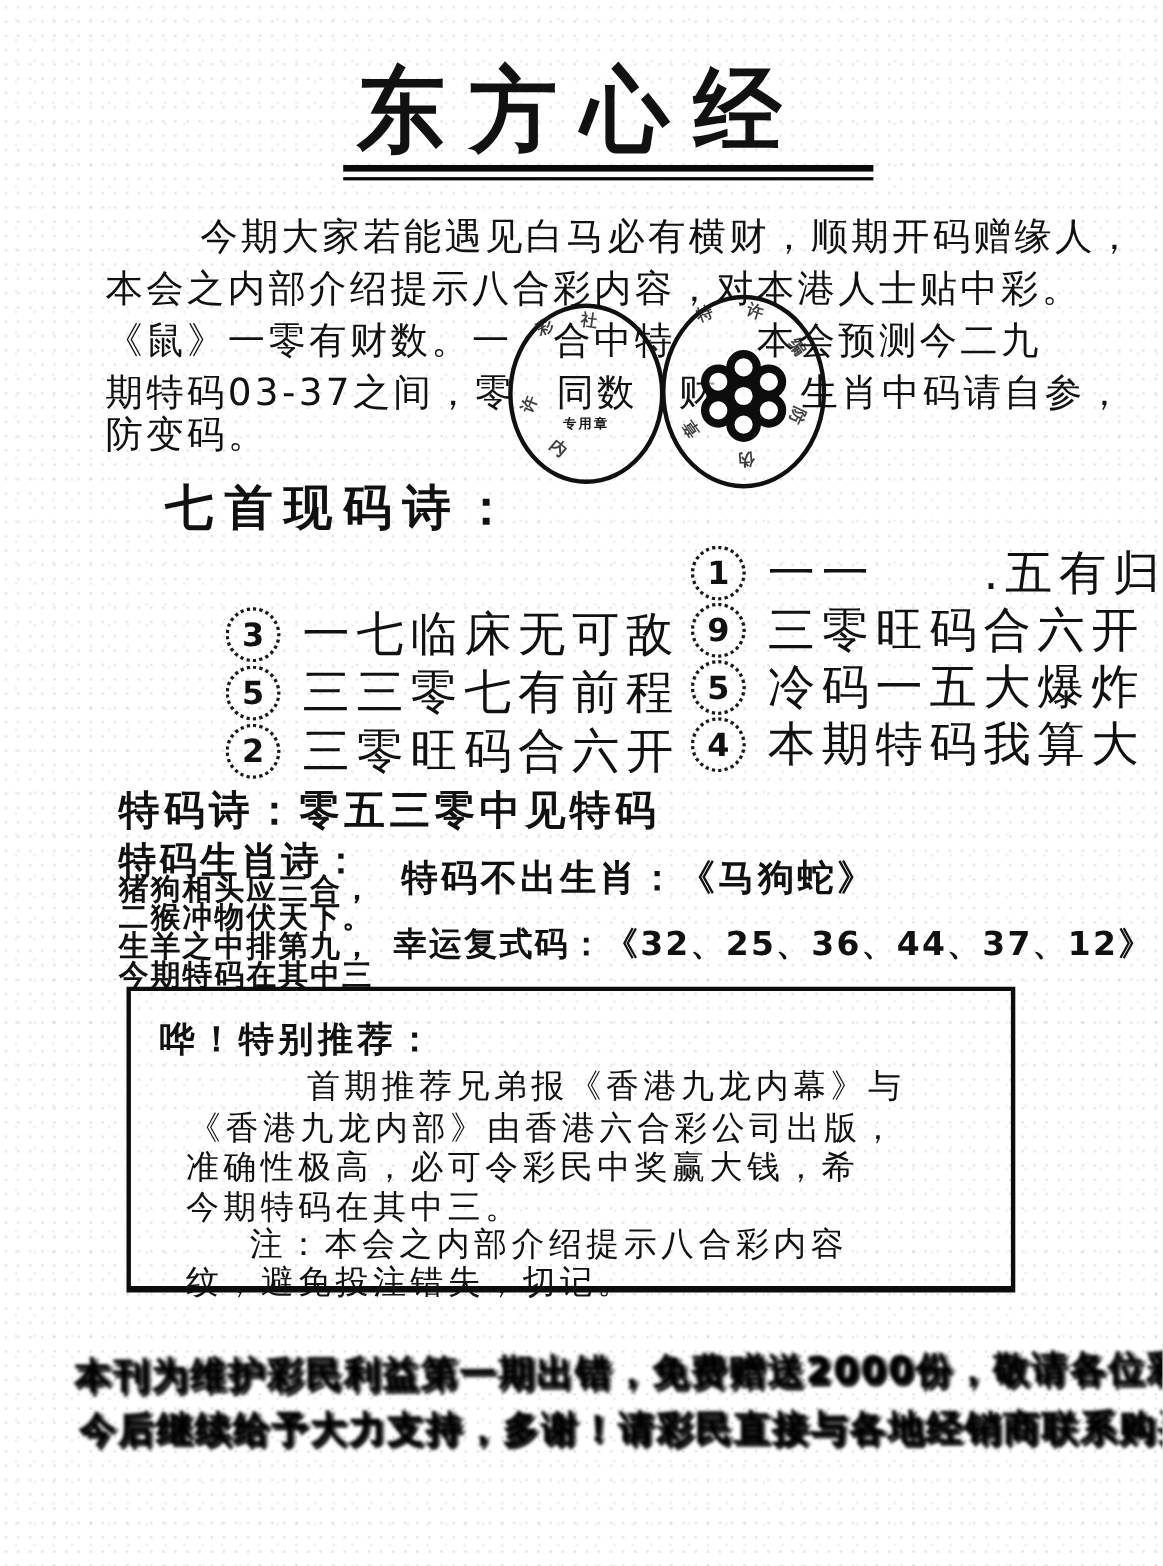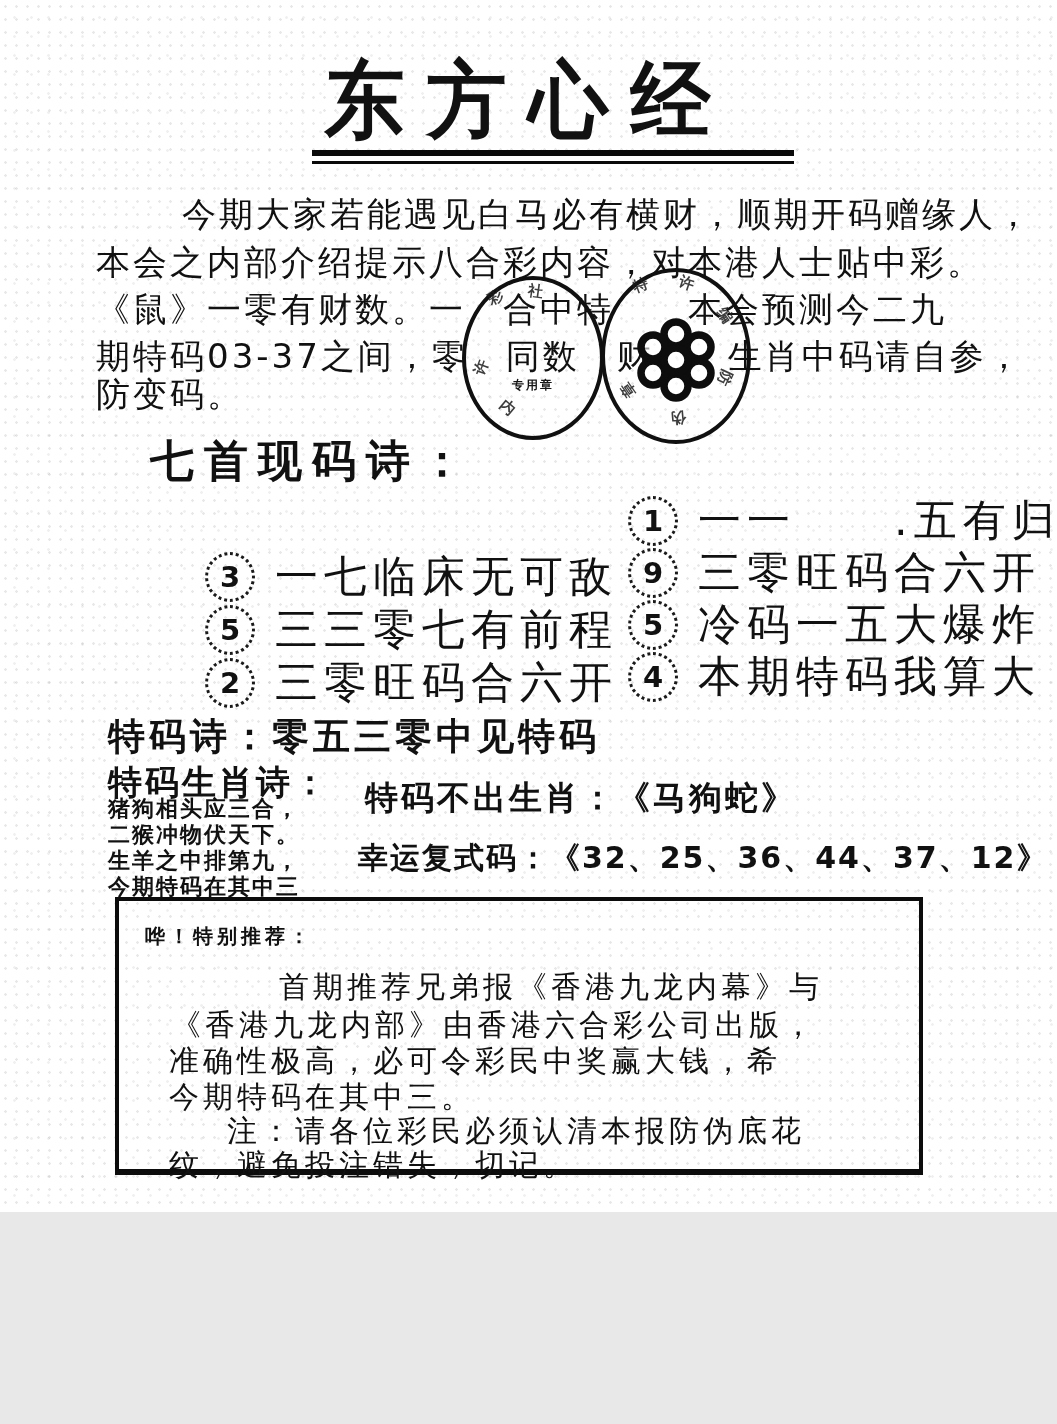--- a/index.html
+++ b/index.html
@@ -1,18 +1,18 @@
 <!DOCTYPE html>
 <html><head>
 <meta charset="utf-8">
 <style>
   html,body{margin:0;padding:0;background:#e8e8e8;}
   .page{
     position:relative;
-    width:1057px;height:1212px;
+    width:1057px;height:1424px;
     margin:0 auto;
     background:#ffffff;
     background-image:
       radial-gradient(rgba(0,0,0,.09) 1px, transparent 1.4px),
       radial-gradient(rgba(0,0,0,.06) 1px, transparent 1.5px);
     background-size:11px 13px,17px 19px;
     background-position:0 0,6px 8px;
     overflow:hidden;
     font-family:"DejaVu Sans",sans-serif;
     color:#111;
@@ -68,29 +68,29 @@
   .pr-r0{left:628px;top:492px;}
   .pr-r1{left:628px;top:544px;}
   .pr-r2{left:628px;top:596px;}
   .pr-r3{left:628px;top:648px;}
   .pr-l0{left:205px;top:548px;}
   .pr-l1{left:205px;top:601px;}
   .pr-l2{left:205px;top:654px;}
   
   .teme-poem{left:108px;top:712px;font-size:37px;font-weight:700;letter-spacing:4px;}
   .shengxiao-label{left:108px;top:760px;font-size:34px;font-weight:700;letter-spacing:3px;}
-  .small-poem{left:108px;top:796px;font-size:22px;line-height:26px;letter-spacing:2px;font-weight:600;}
+  .small-poem{left:108px;top:796px;font-size:27px;line-height:26px;letter-spacing:2px;font-weight:600;}
   .not-out{left:365px;top:776px;font-size:33px;font-weight:600;letter-spacing:3px;}
   .lucky{left:358px;top:838px;font-size:30px;font-weight:600;letter-spacing:2px;}
   
   .rec-box{
     left:115px;top:897px;width:800px;height:268px;
     border:4px solid #0c0c0c;border-bottom-width:6px;
   }
-  .rec-heading{position:absolute;left:26px;top:22px;font-size:20px;font-weight:800;letter-spacing:4px;}
+  .rec-heading{position:absolute;left:26px;top:22px;font-size:32px;font-weight:800;letter-spacing:4px;}
   .rec-line{position:absolute;font-size:30px;letter-spacing:4px;white-space:nowrap;font-weight:500;}
   .rl1{left:160px;top:66px;}
   .rl2{left:52px;top:104px;}
   .rl3{left:50px;top:140px;}
   .rl4{left:50px;top:176px;}
   .rl5{left:108px;top:210px;}
   .rl6{left:50px;top:244px;}
   
   .smear-wrap{
     left:68px;top:1226px;width:880px;
@@ -192,21 +192,21 @@
 
   <div class="abs not-out">特码不出生肖：《马狗蛇》</div>
   <div class="abs lucky">幸运复式码：《32、25、36、44、37、12》</div>
 
   <div class="abs rec-box">
     <div class="rec-heading">哗！特别推荐：</div>
     <div class="rec-line rl1">首期推荐兄弟报《香港九龙内幕》与</div>
     <div class="rec-line rl2">《香港九龙内部》由香港六合彩公司出版，</div>
     <div class="rec-line rl3">准确性极高，必可令彩民中奖赢大钱，希</div>
     <div class="rec-line rl4">今期特码在其中三。</div>
-    <div class="rec-line rl5">注：请各位彩民必须认清本报防伪底花</div>
+    <div class="rec-line rl5">注：本会之内部介绍提示八合彩内容</div>
     <div class="rec-line rl6">纹，避免投注错失，切记。</div>
   </div>
 
   <div class="abs smear-wrap">
     <div class="smear-line">本刊为维护彩民利益第一期出错，免费赠送2000份，敬请各位彩民</div>
     <div class="smear-line second">今后继续给予大力支持，多谢！请彩民直接与各地经销商联系购买。</div>
   </div>
 
 </div>
 

